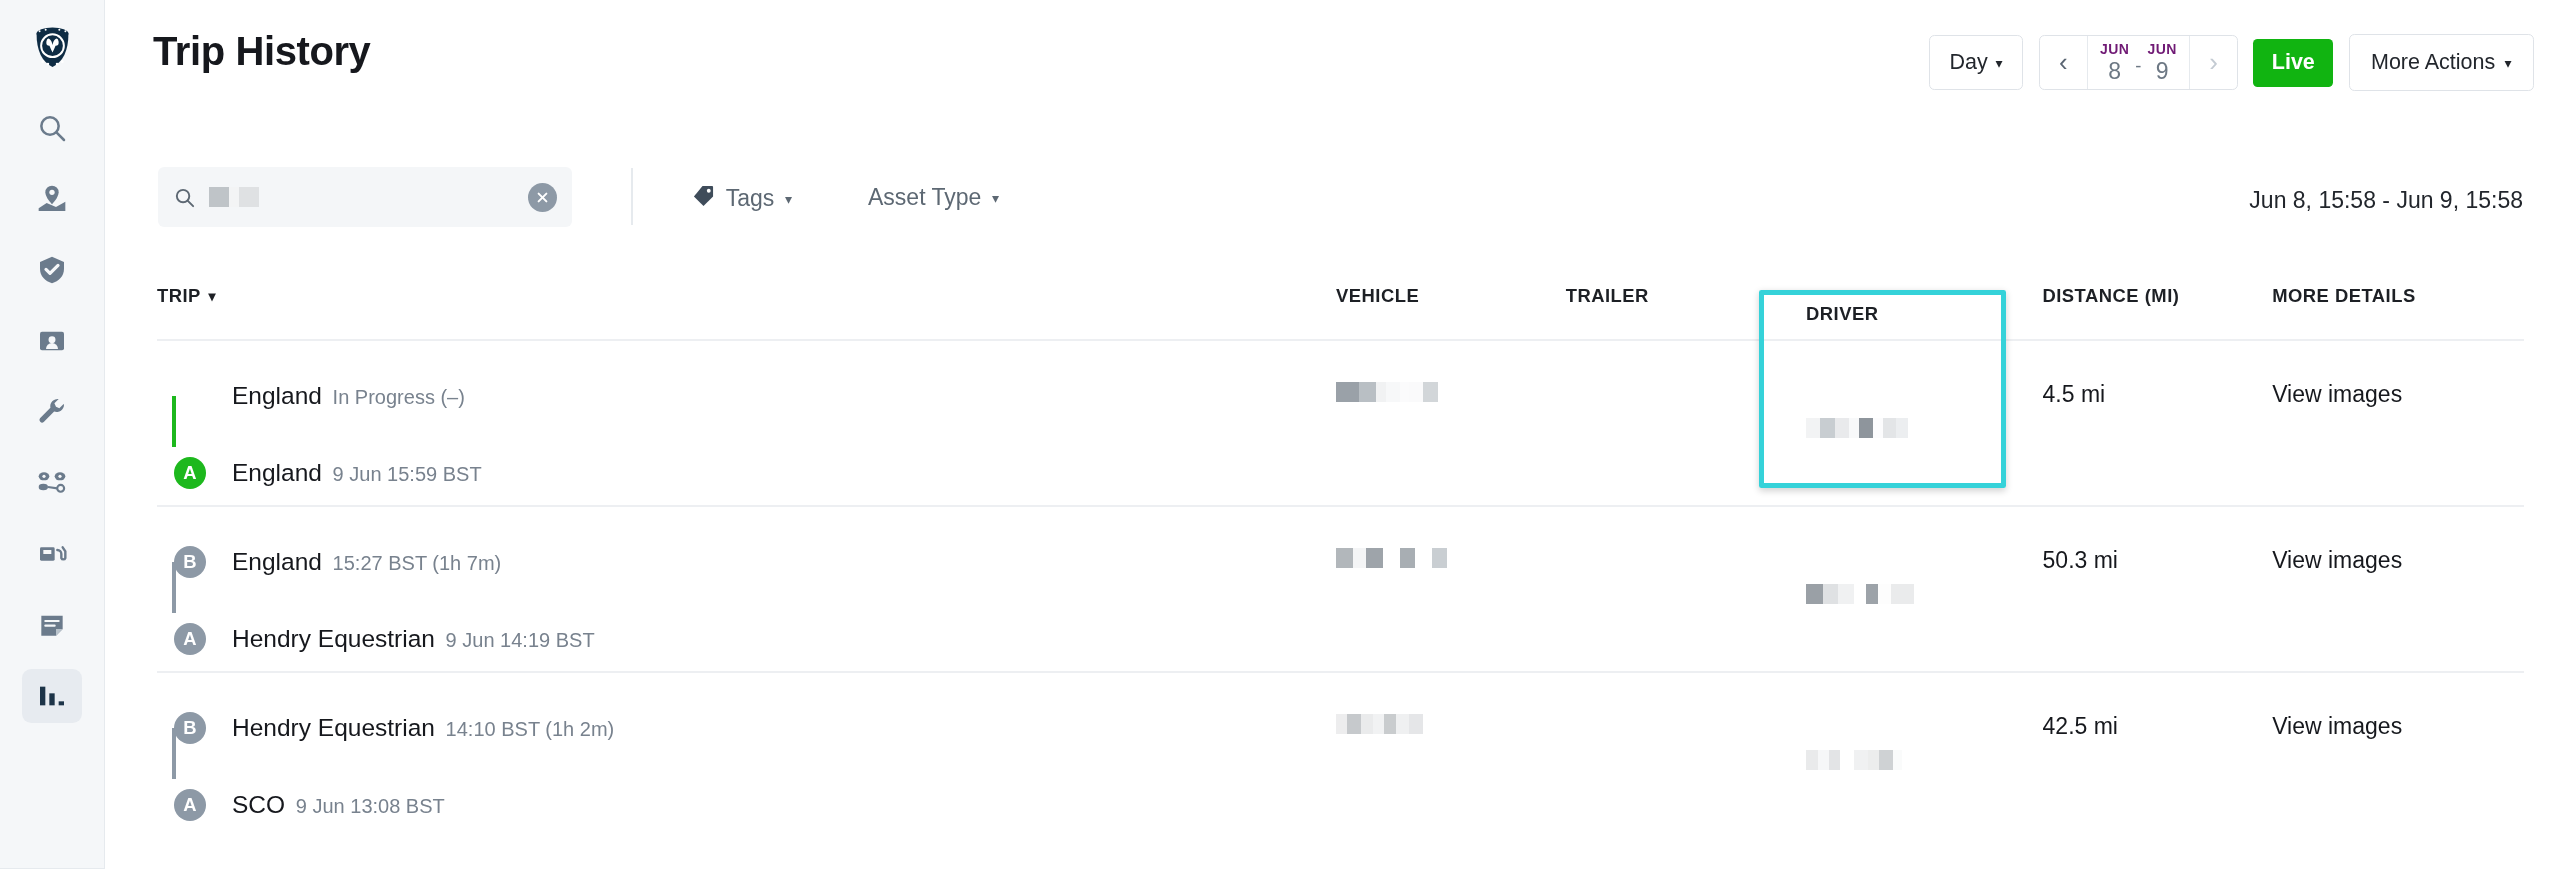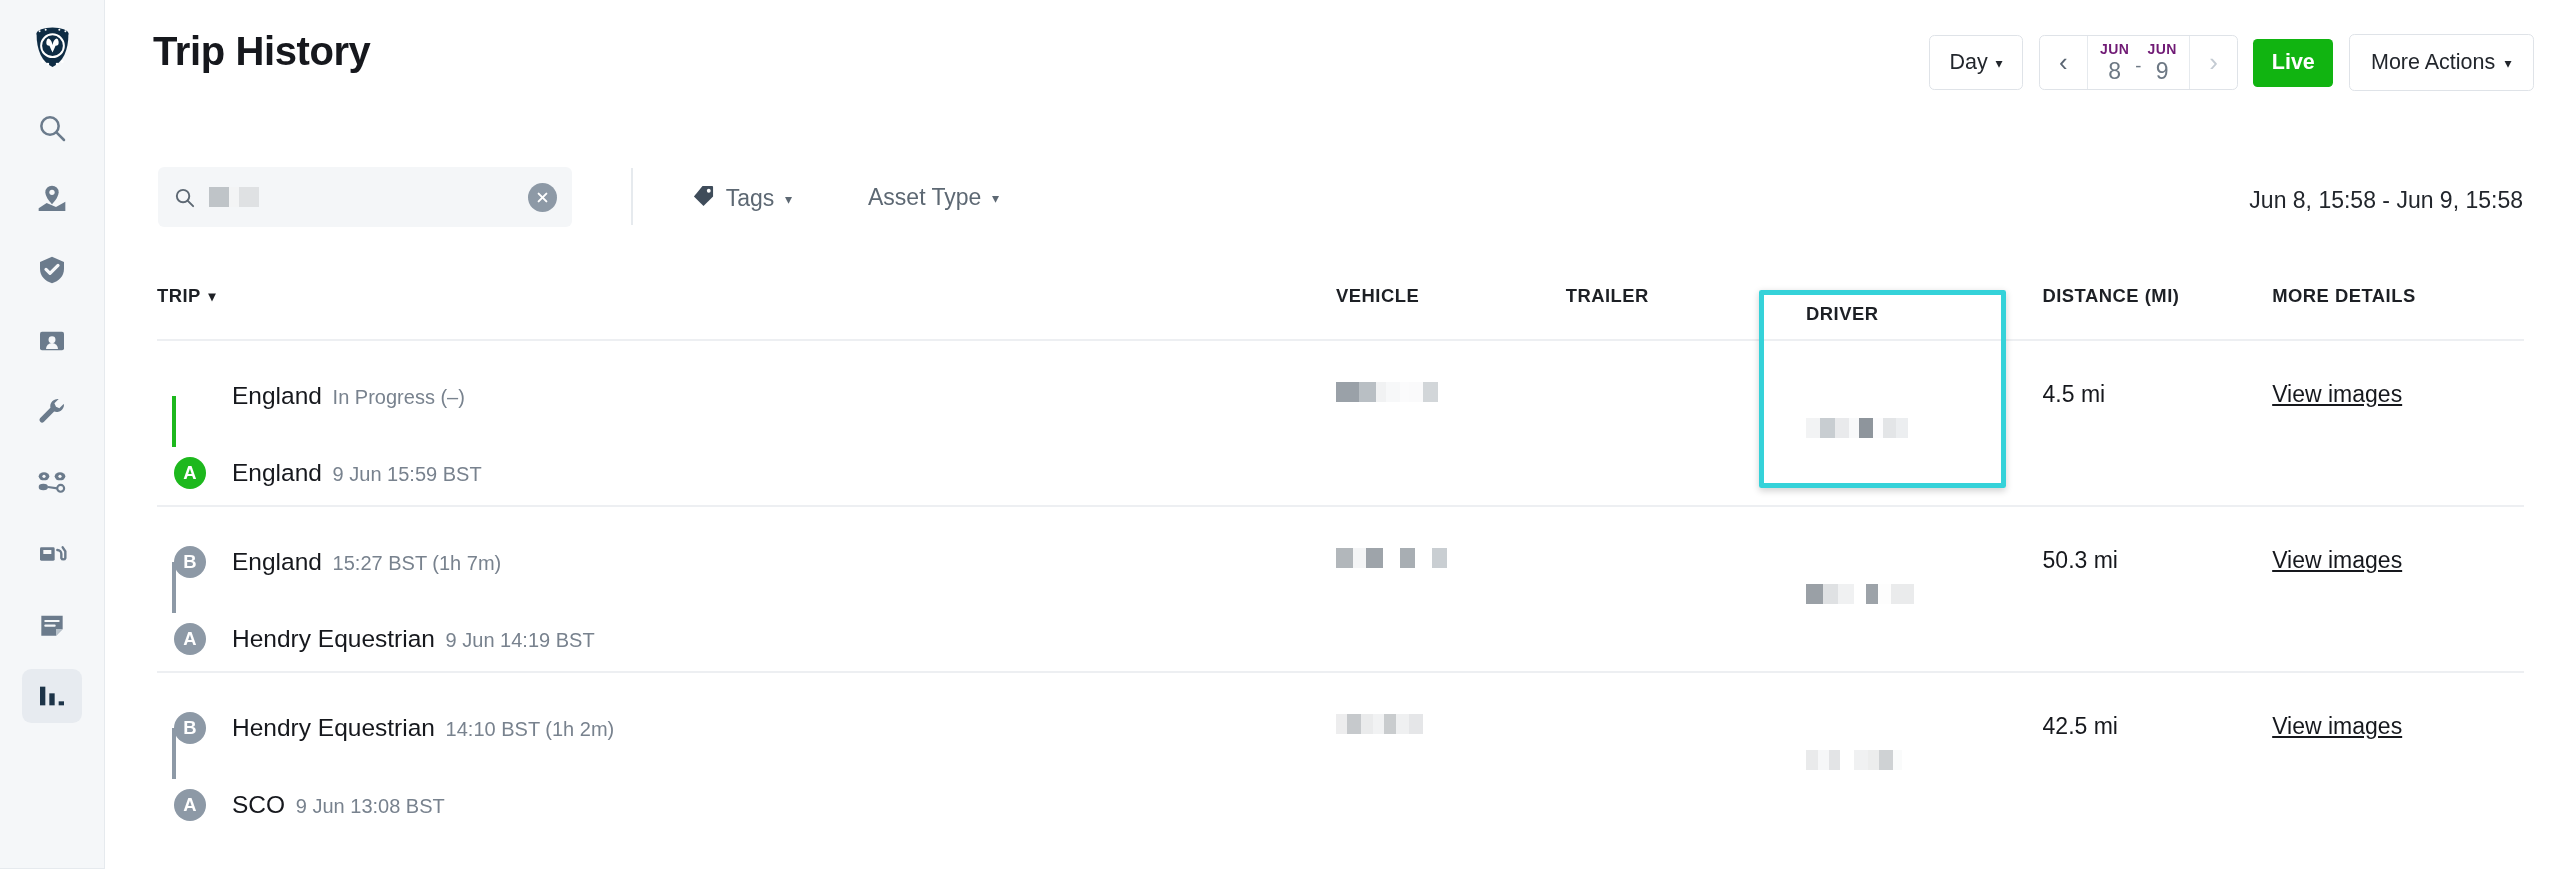--- a/index.html
+++ b/index.html
@@ -157,21 +157,21 @@
     position:absolute; left: 15.3px; width: 3.8px; background:#8d99a6; z-index:1;
   }
   .connector.green-line { background:#1db81d; }
   .leg-text { margin-left: 26px; white-space:nowrap; display:flex; align-items:baseline; gap: 10.7px; justify-content: center;}
   .leg-name { font-size: 24.5px; color:#16181d; }
   .leg-meta { font-size: 20px; color:#78828e; }
 
   .cell { display:flex; align-items:flex-start; padding-top: 10.7px; }
   .dist-val { font-size: 23px; color:#16181d; white-space:nowrap; }
   .link {
-    font-size: 23px; color:#16181d; text-decoration: underline; cursor:pointer; white-space:nowrap;
+    font-size: 23px; color:#16181d; cursor:pointer; white-space:nowrap;
   }
 
   .redact-group { display:flex; align-items:center; height: 23px; }
   .redact-group span { display:block; height: 20px; }
 
   
   .highlight-box {
     position:absolute; left: 1759px; top: 290px;
     width: 247px; height: 198px;
     border: 5.4px solid #35d2d9; border-radius: 2.3px;

